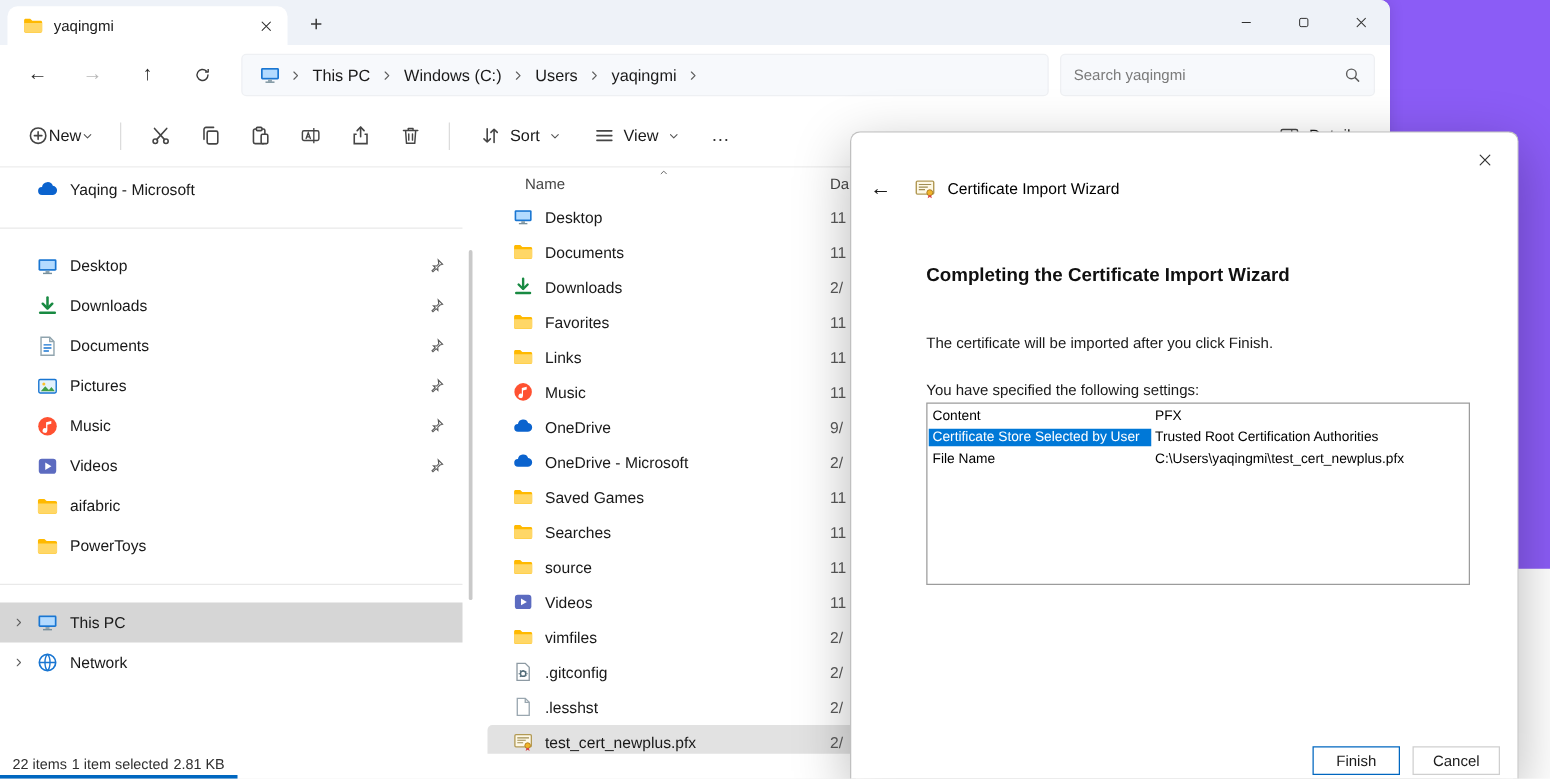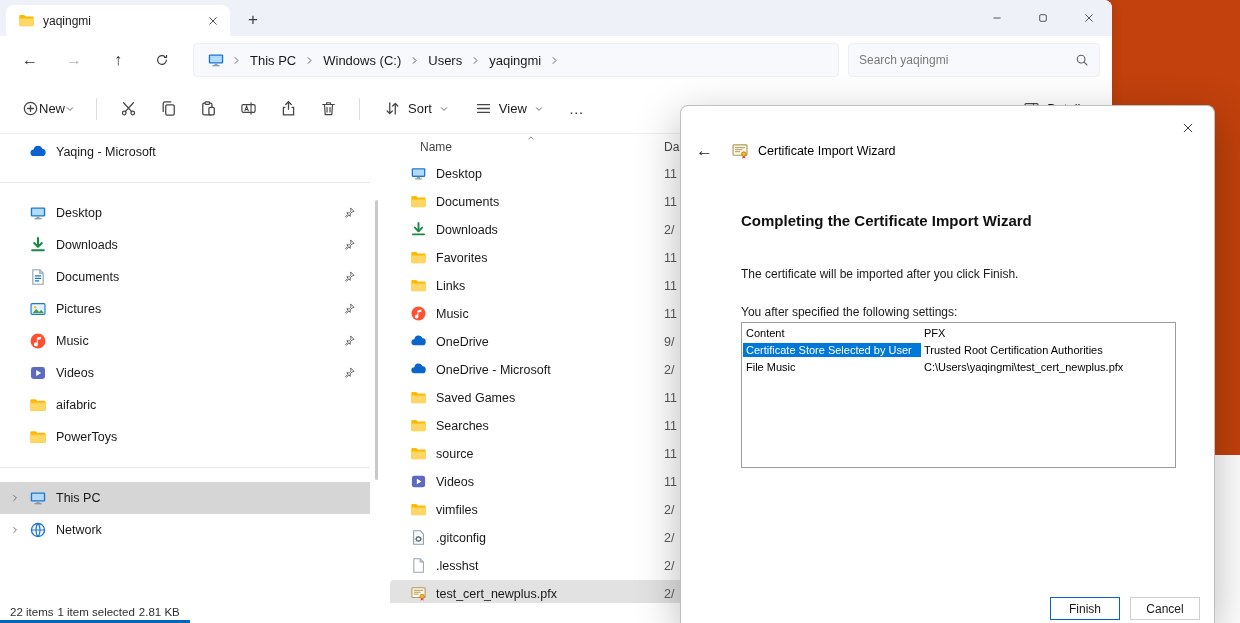--- a/index.html
+++ b/index.html
@@ -1,17 +1,17 @@
 <!DOCTYPE html>
 <html><head>
 <meta charset="utf-8">
 <style>
   *{box-sizing:border-box;margin:0;padding:0}
   html,body{width:1240px;height:623px;background:#fff;font-family:"Liberation Sans",sans-serif;overflow:hidden}
-  #root{position:relative;width:1240px;height:455px;background:#c2410c}
+  #root{position:relative;width:1240px;height:455px;background:#8b5cf6}
   .icon{display:inline-flex;align-items:center;justify-content:center;flex:none}
   .icon svg{width:100%;height:100%;display:block}
   .i10{width:10px;height:10px}.i12{width:12px;height:12px}.i14{width:14px;height:14px}.i16{width:17px;height:17px}.i18{width:18px;height:18px}
 
   
   .explorer{position:absolute;left:0;top:0;width:1112px;height:623px;background:#fff;border-radius:0 8px 0 0;box-shadow:0 0 12px rgba(0,0,0,.12)}
   .tabbar{position:absolute;left:0;top:0;width:100%;height:36px;background:#eef2f8;border-radius:0 8px 0 0;display:flex;align-items:flex-end}
   .tab{width:224px;height:31px;margin-left:6px;background:#fff;border-radius:8px 8px 0 0;display:flex;align-items:center;gap:8px;padding:0 8px 0 12px;font-size:12px;color:#1a1a1a}
   .tab-title{flex:1;white-space:nowrap;overflow:hidden}
   .tab-close{width:18px;height:18px;padding:3px;border-radius:4px}
@@ -667,32 +667,32 @@
             <rect x="1.8" y="2.6" width="12.4" height="9.2" rx=".8" fill="#fdf8e7" stroke="#b29a55"></rect>
             <path d="M3.6 5h8.8M3.6 6.8h6.4M3.6 8.6h4.4" stroke="#a08d52" stroke-width=".8" fill="none"></path>
             <circle cx="11.4" cy="10.8" r="2.1" fill="#f0b429" stroke="#b07d1e" stroke-width=".7"></circle>
             <path d="M10.5 12.6l-.6 2.2 1.5-.9 1.5.9-.6-2.2" fill="#d64545"></path>
           </svg>
         </span>
       <span class="wiz-title">Certificate Import Wizard</span>
     </div>
     <div class="wiz-heading">Completing the Certificate Import Wizard</div>
     <div class="wiz-body">The certificate will be imported after you click Finish.</div>
-    <div class="wiz-caption">You after specified the following settings:</div>
+    <div class="wiz-caption">You have specified the following settings:</div>
     <div class="wiz-table">
         <div class="wt-row">
           <span class="wt-key">Content</span>
           <span class="wt-val">PFX</span>
         </div>
         <div class="wt-row hl">
           <span class="wt-key">Certificate Store Selected by User</span>
           <span class="wt-val">Trusted Root Certification Authorities</span>
         </div>
         <div class="wt-row">
-          <span class="wt-key">File Music</span>
+          <span class="wt-key">File Name</span>
           <span class="wt-val">C:\Users\yaqingmi\test_cert_newplus.pfx</span>
         </div>
       </div>
     <div class="wiz-btn primary">Finish</div>
     <div class="wiz-btn cancel">Cancel</div>
   </div>
 
 </div>
 
 </body></html>

